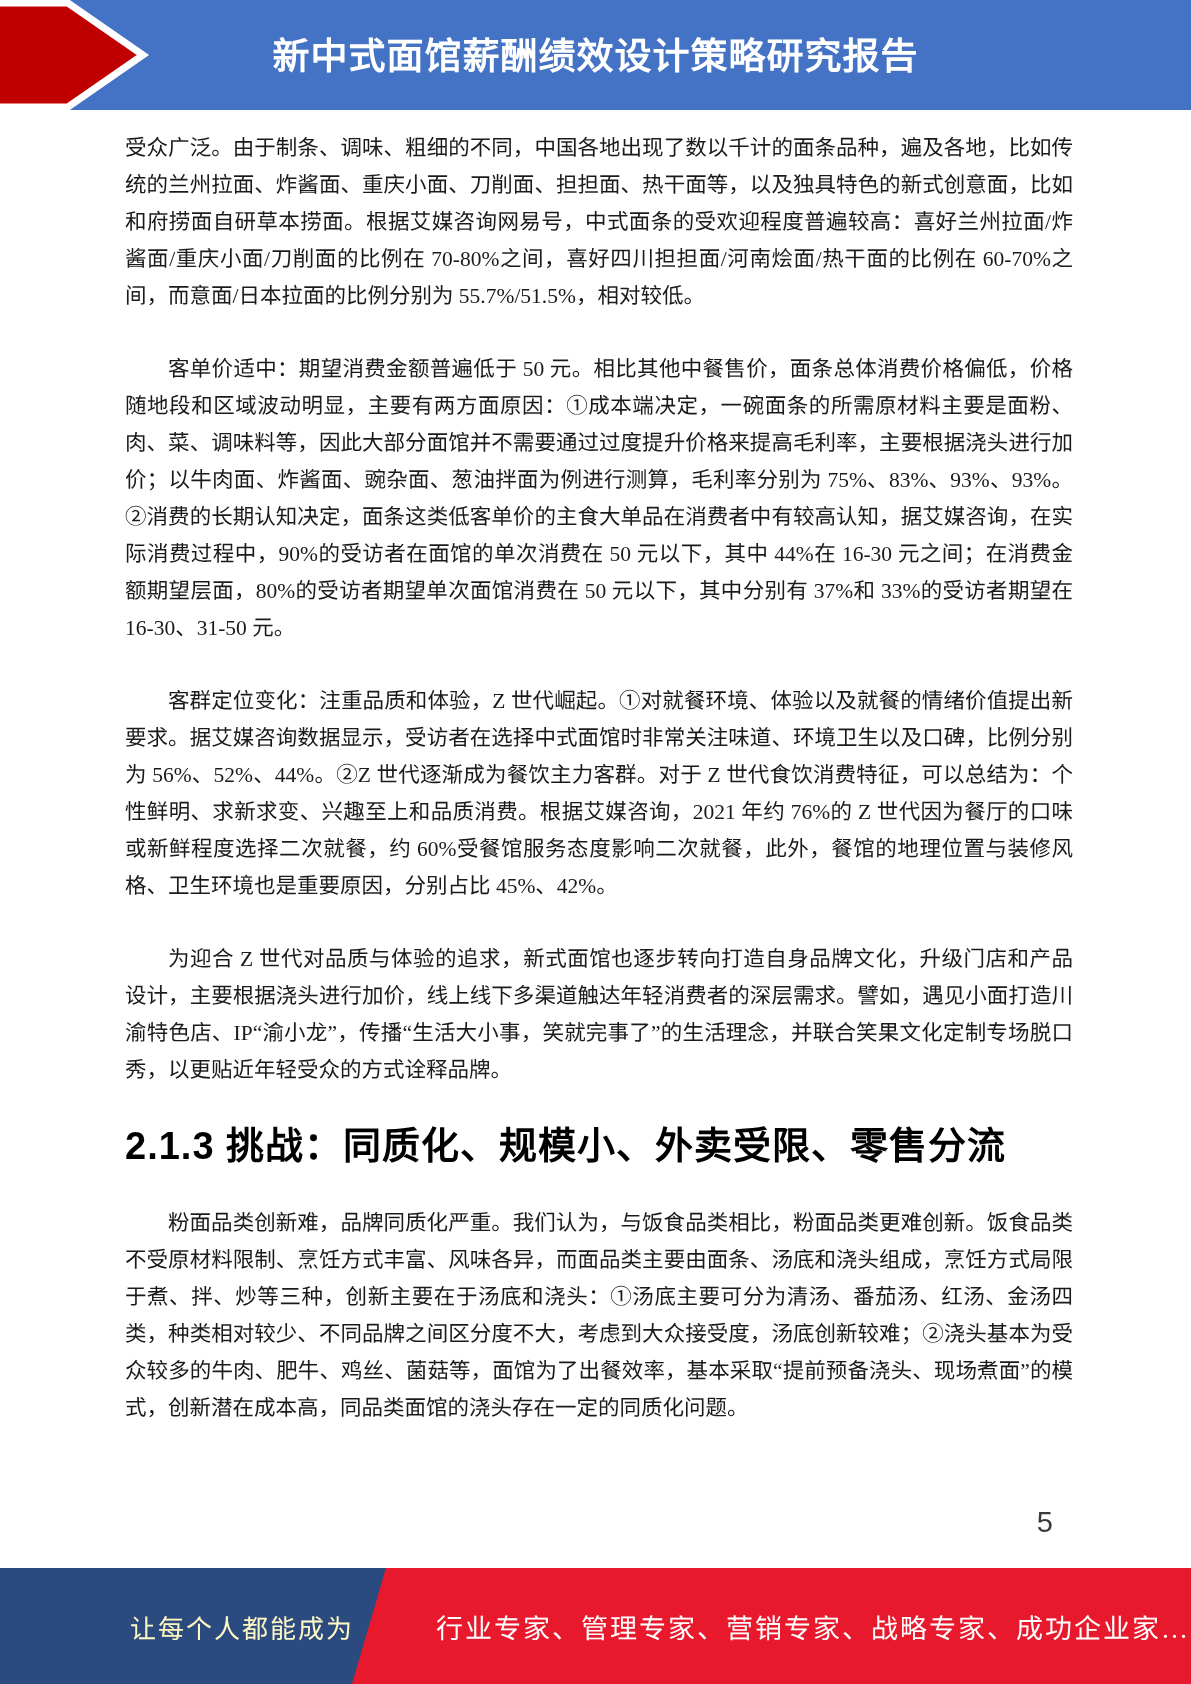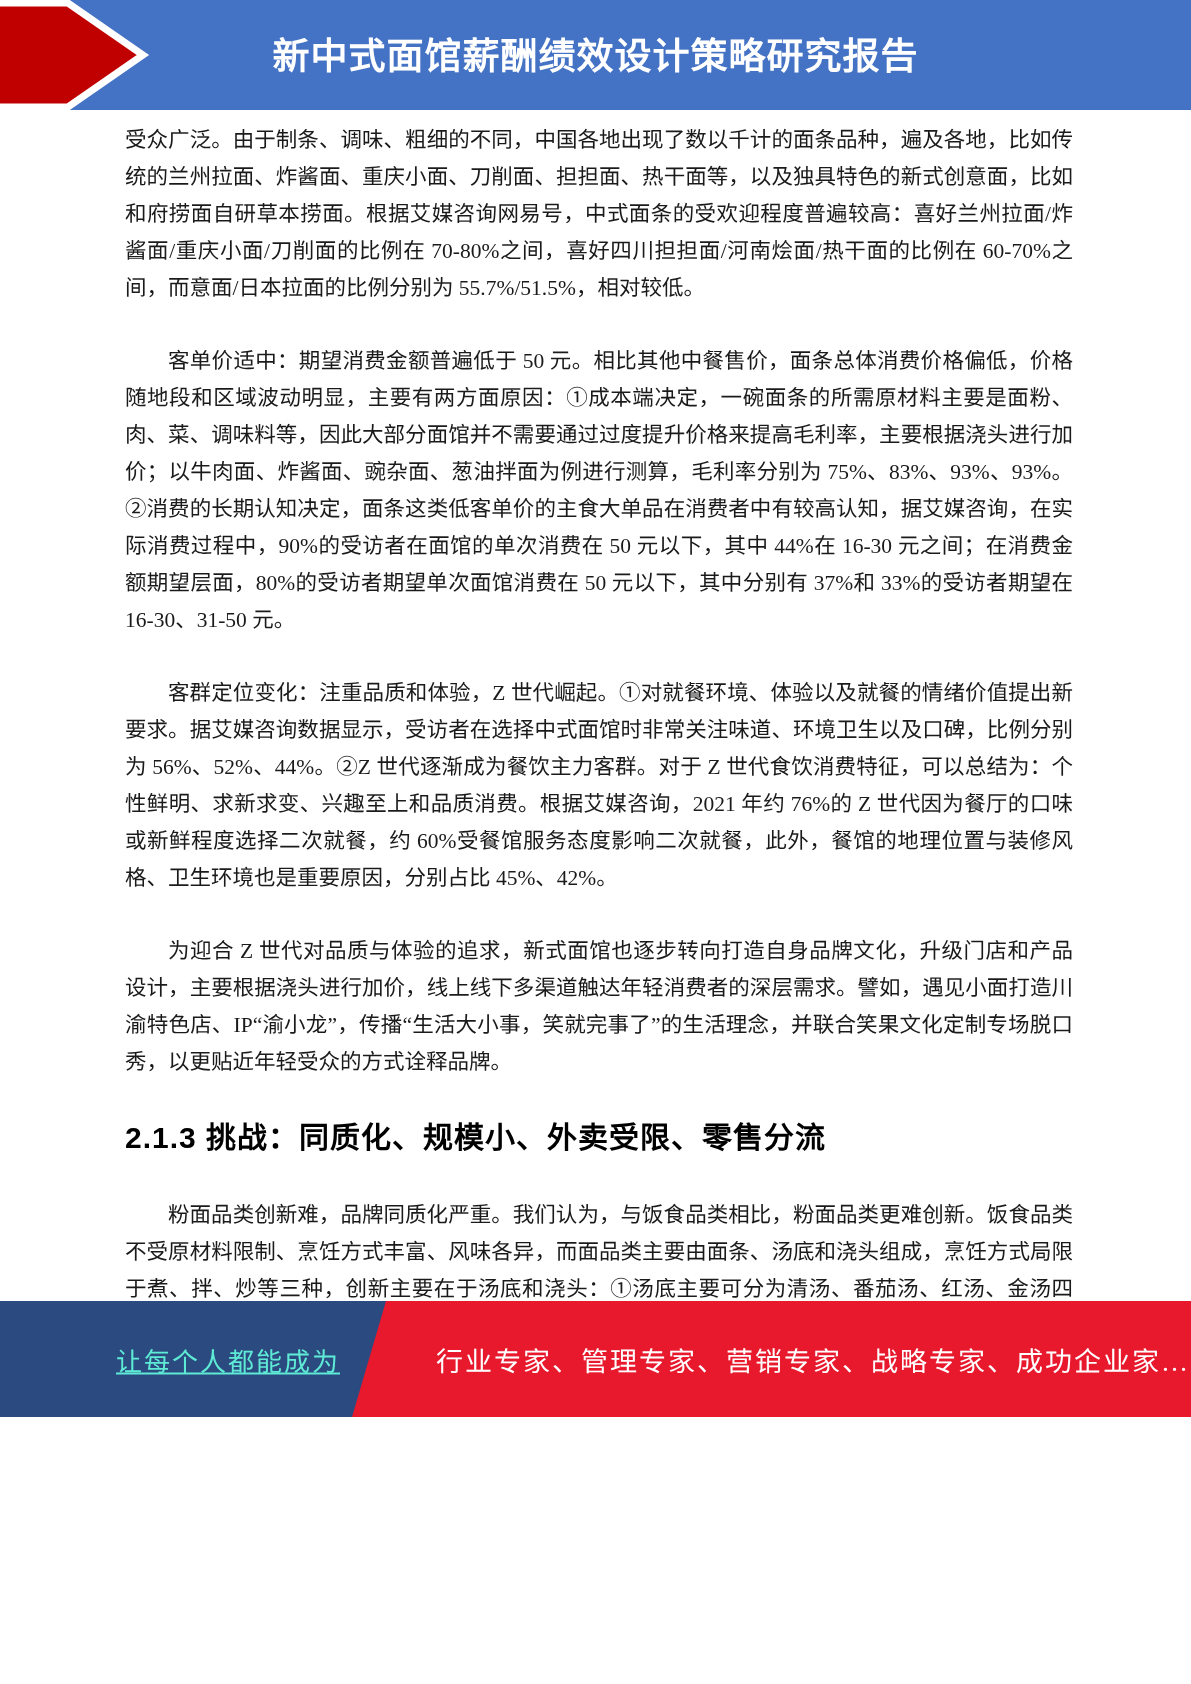--- a/index.html
+++ b/index.html
@@ -7,21 +7,21 @@
     --arrow-red: #C00000;
     --footer-blue: #2B4A80;
     --footer-red: #E8192D;
     --text-color: #1a1a1a;
   }
   * { margin: 0; padding: 0; box-sizing: border-box; }
   html, body { background: #ffffff; }
   .page {
     position: relative;
     width: 1191px;
-    height: 1417px;
+    height: 1684px;
     background: #ffffff;
     overflow: hidden;
     font-family: "Liberation Serif", "DejaVu Serif", serif;
     color: var(--text-color);
   }
 
   
   .header {
     position: absolute;
     top: 0; left: 0;
@@ -52,26 +52,26 @@
   .content {
     position: absolute;
     left: 125px;
     top: 122px;
     width: 948px;
   }
   .para {
     font-size: 21.5px;
     line-height: 37px;
     text-align: justify;
-    margin: 0 0 36px 0;
+    margin: 8px 0 36px 0;
   }
   .para.indent { text-indent: 2em; }
   .section-heading {
     font-family: "Liberation Sans", "DejaVu Sans", sans-serif;
-    font-size: 30px;
+    font-size: 38px;
     font-weight: 700;
     line-height: 42px;
     letter-spacing: 1px;
     color: #000000;
     margin: 8px 0 38px 0;
   }
 
   
   .page-number {
     position: absolute;
@@ -108,28 +108,27 @@
   .footer-blue {
     position: absolute;
     left: 0; top: 0;
     width: 390px;
     height: 100%;
     background: var(--footer-blue);
     clip-path: polygon(0 0, 386px 0, 352px 100%, 0 100%);
   }
   .footer-left-text {
     position: absolute;
-    right: 50px;
+    right: 36px;
     top: 50%;
     transform: translateY(-50%);
     white-space: nowrap;
-    color: #5eead4;
+    color: #fef9c3;
     font-size: 26px;
     letter-spacing: 2px;
-    text-decoration: underline;
   }
 </style>
 </head>
 <body>
 
 <div class="page">
 
   <header class="header">
     <svg class="header-arrow" viewBox="0 0 160 110" preserveAspectRatio="none" aria-hidden="true">
       <polygon points="-10,3 68,3 143,55 68,107 -10,107" fill="#C00000" stroke="#ffffff" stroke-width="7" stroke-linejoin="miter"></polygon>

